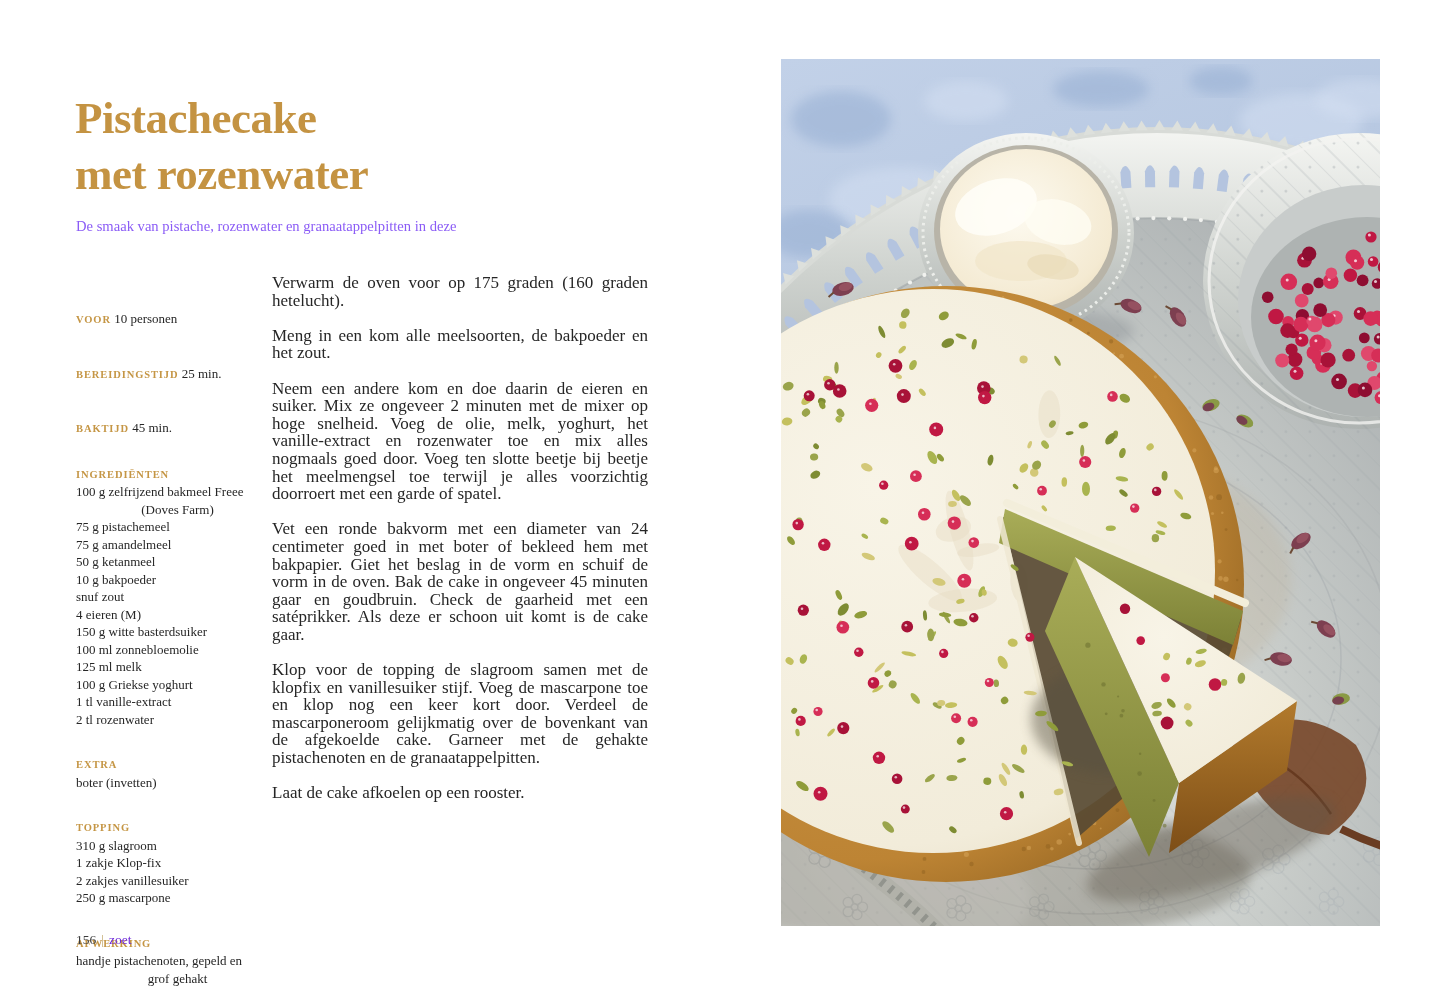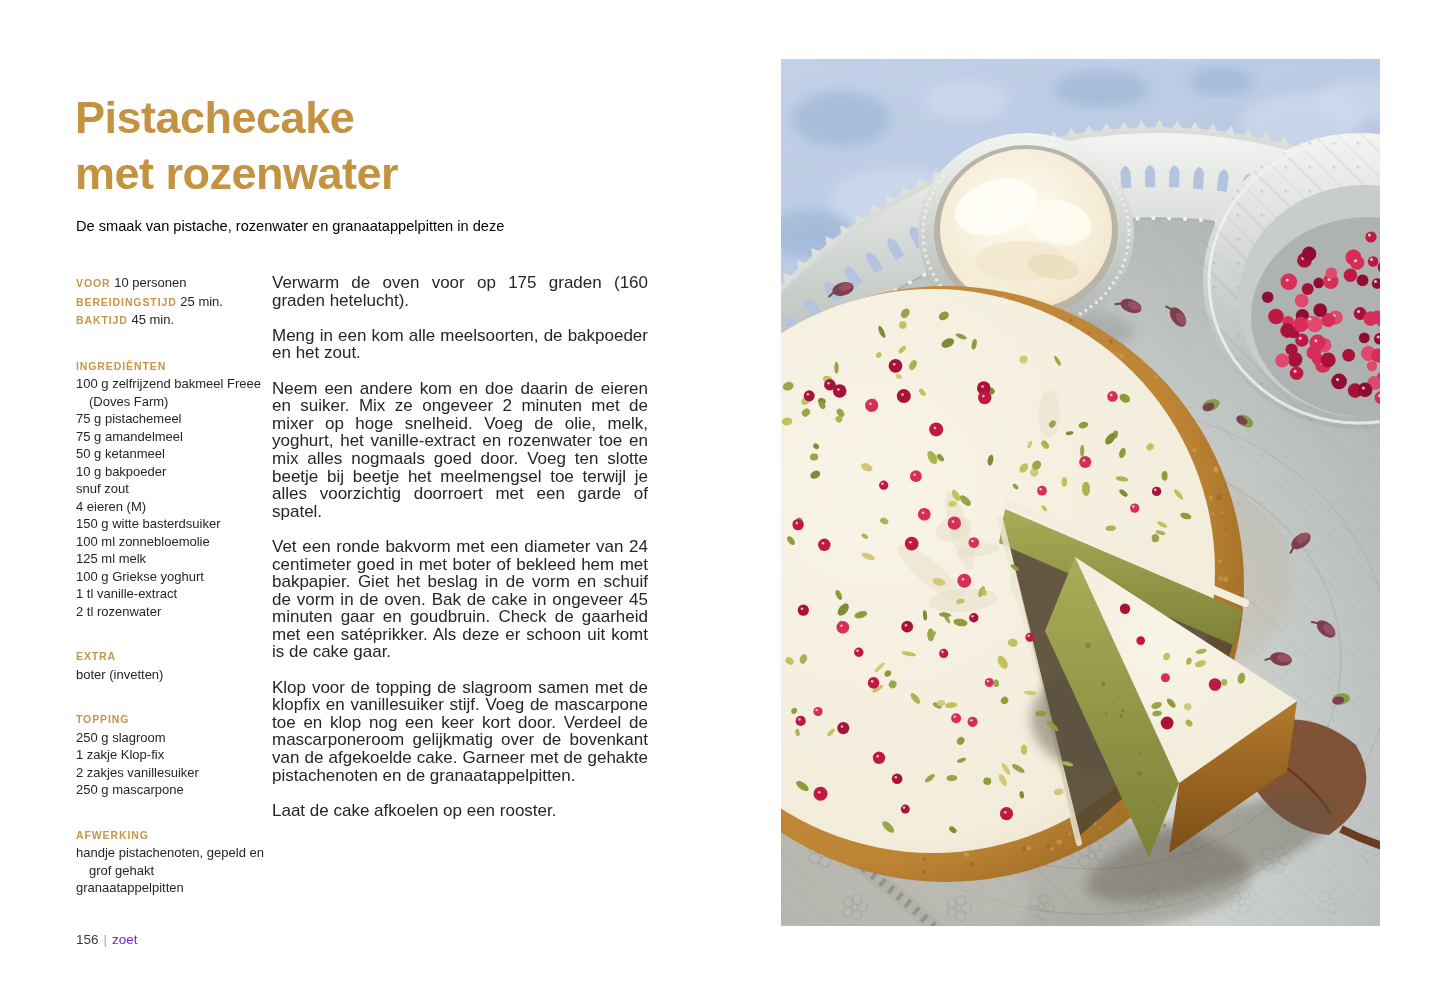--- a/index.html
+++ b/index.html
@@ -1,31 +1,31 @@
 <!DOCTYPE html>
 <html><head>
 <meta charset="utf-8">
 <style>
   html,body{margin:0;padding:0;background:#ffffff;}
   .page{position:relative;width:1440px;height:986px;background:#ffffff;overflow:hidden;
-        font-family:Liberation Sans, sans-serif;color:#262626;}
+        font-family:Liberation Serif, serif;color:#262626;}
 
   
   .title{position:absolute;left:75px;top:60px;color:#c49342;font-weight:700;
          font-size:45px;line-height:56px;letter-spacing:-0.5px;}
-  .intro{position:absolute;left:76px;top:201px;color:#000000;font-size:14.6px;
+  .intro{position:absolute;left:76px;top:201px;color:#8b5cf6;font-size:14.6px;
          line-height:20.5px;font-weight:400;text-align:center;}
 
   
   .ingcol{position:absolute;left:76px;top:274px;width:190px;font-size:13px;line-height:17.5px;}
-  .meta-row{white-space:nowrap;}
+  .meta-row{white-space:nowrap;margin-top:36px;}
   .lbl,.sec-head{color:#c59645;font-size:10.5px;letter-spacing:0.9px;font-weight:700;}
   .sec-head{margin-top:28px;}
   .ing-line{}
-  .ing-line.indent{padding-left:13px;}
+  .ing-line.indent{padding-left:13px;text-align:center;}
 
   
   .method{position:absolute;left:272px;top:274px;width:376px;font-size:17px;
           line-height:17.6px;text-align:justify;}
   .para{margin:0 0 17.6px 0;}
 
   
   .photo{position:absolute;left:781px;top:59px;width:599px;height:867px;margin:0;padding:0;}
   .photo svg{display:block;}
 
@@ -75,21 +75,21 @@
         <div class="ing-line">4 eieren (M)</div>
         <div class="ing-line">150 g witte basterdsuiker</div>
         <div class="ing-line">100 ml zonnebloemolie</div>
         <div class="ing-line">125 ml melk</div>
         <div class="ing-line">100 g Griekse yoghurt</div>
         <div class="ing-line">1 tl vanille-extract</div>
         <div class="ing-line">2 tl rozenwater</div>
         <div class="sec-head">EXTRA</div>
         <div class="ing-line">boter (invetten)</div>
         <div class="sec-head">TOPPING</div>
-        <div class="ing-line">250 g slagroom</div>
+        <div class="ing-line">310 g slagroom</div>
         <div class="ing-line">1 zakje Klop-fix</div>
         <div class="ing-line">2 zakjes vanillesuiker</div>
         <div class="ing-line">250 g mascarpone</div>
         <div class="sec-head">AFWERKING</div>
         <div class="ing-line">handje pistachenoten, gepeld en</div>
         <div class="ing-line indent">grof gehakt</div>
         <div class="ing-line">granaatappelpitten</div>
       </div>
   </aside>
 

